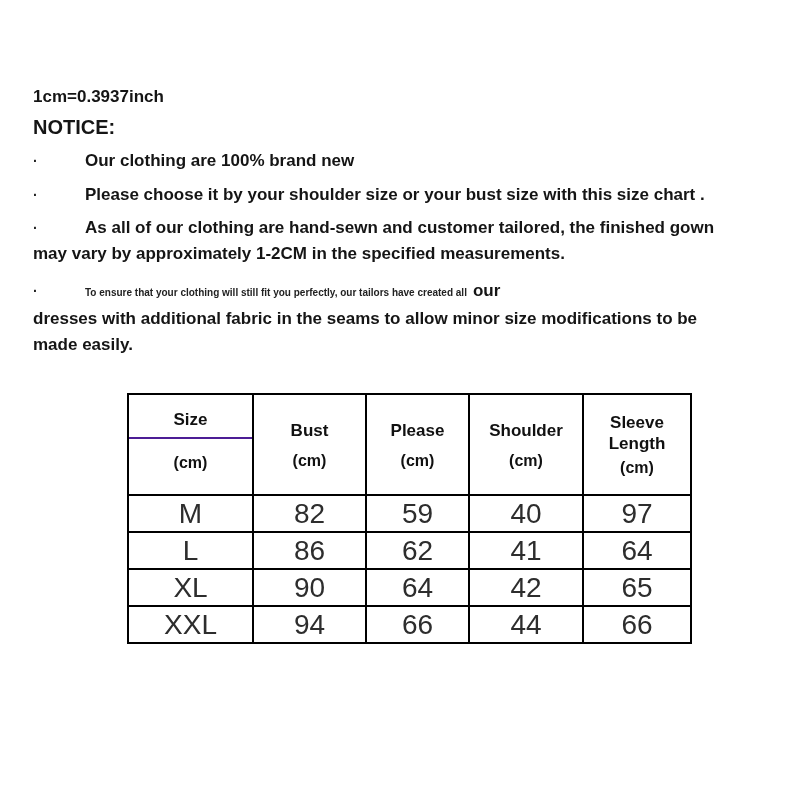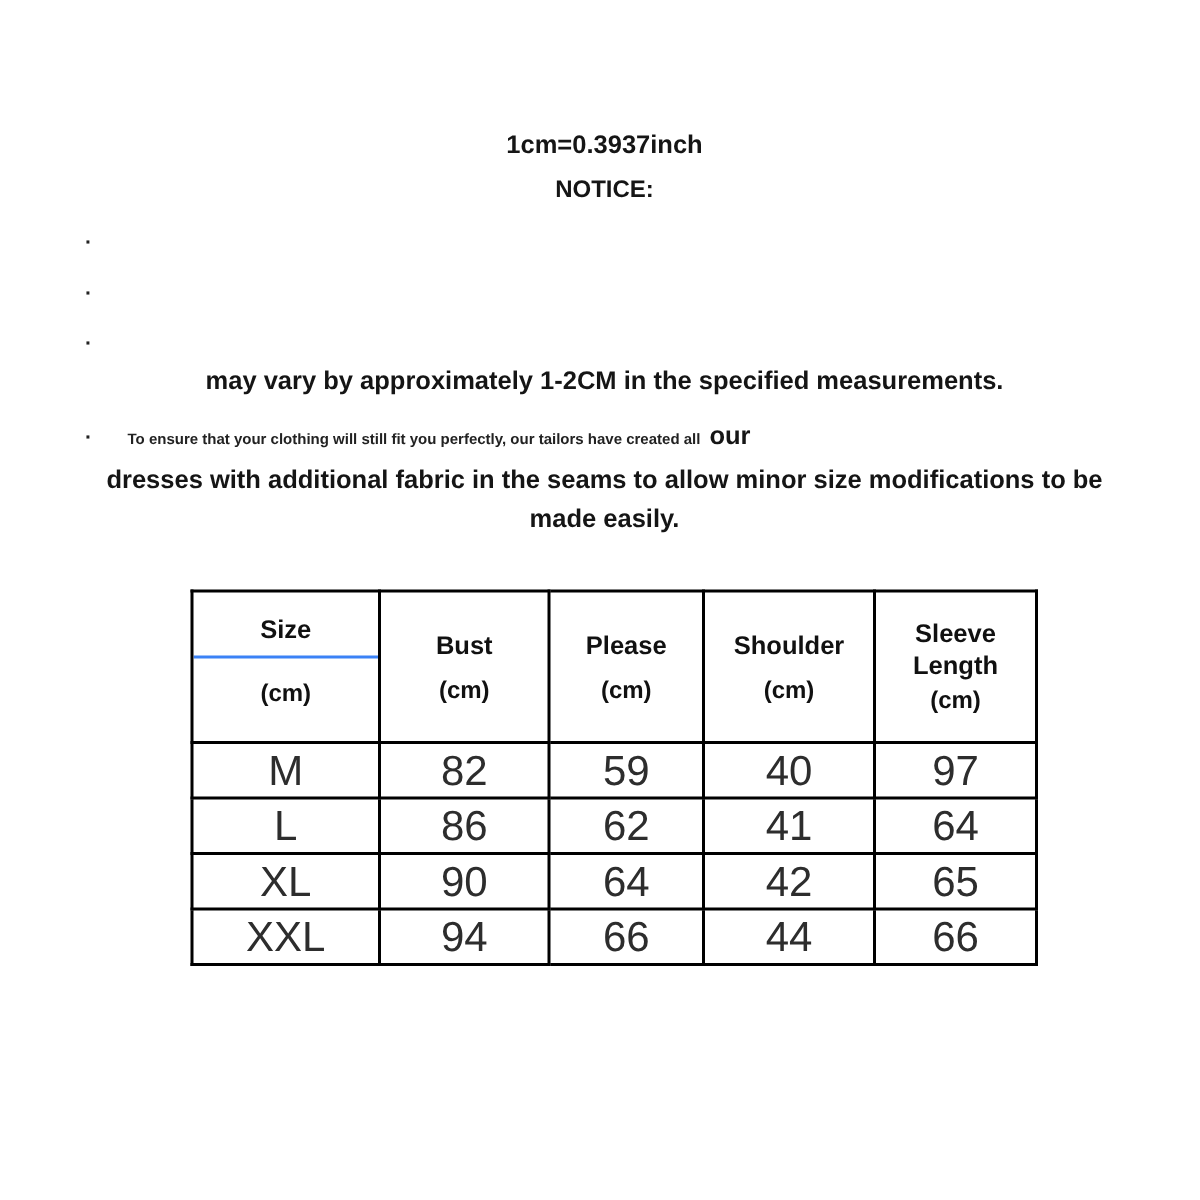--- a/index.html
+++ b/index.html
@@ -3,23 +3,23 @@
 <meta charset="utf-8">
 <style>
   * { margin: 0; padding: 0; box-sizing: border-box; }
   html, body { width: 800px; height: 800px; background: #ffffff; }
   body { font-family: "Liberation Sans", "DejaVu Sans", sans-serif; color: #1b1b1b; }
 
   .page { position: relative; width: 800px; height: 800px; background: #ffffff; overflow: hidden; }
 
   .content { position: absolute; left: 33px; top: 84px; width: 740px; }
 
-  .para { font-weight: bold; font-size: 17px; line-height: 26px; color: #151515; text-align: center; }
+  .para { font-weight: bold; font-size: 17px; line-height: 26px; color: #151515; }
   .conv-note { margin-bottom: 4px; }
-  .notice-heading { font-size: 16px; margin-bottom: 8px; }
+  .notice-heading { font-size: 20px; margin-bottom: 8px; }
 
   .bullet-para { margin-bottom: 8px; }
   .bullet-para.gap7 { margin-bottom: 7px; }
   .bullet-para.gap11 { margin-bottom: 11px; }
 
   .bullet-first { display: flex; align-items: baseline; }
   .bullet-dot { display: inline-block; width: 52px; flex: 0 0 52px; font-size: 14px; font-weight: bold; color: #222; }
   .small-intro { font-size: 10px; font-weight: bold; color: #222; }
   .intro-tail { margin-left: 6px; }
 
@@ -33,21 +33,21 @@
   }
   table.size-chart th, table.size-chart td {
     border: 2px solid #000000;
     text-align: center;
     vertical-align: middle;
     overflow: hidden;
   }
   th.corner-th { padding: 0; height: 85px; }
   .corner-top {
     height: 36px; display: flex; align-items: center; justify-content: center;
-    border-bottom: 2px solid #3b82f6;
+    border-bottom: 2px solid #4c1d95;
     font-size: 17px; font-weight: bold; color: #111;
   }
   .corner-bottom {
     height: 47px; display: flex; align-items: center; justify-content: center;
     font-size: 16px; font-weight: bold; color: #111;
   }
   th.col-th { height: 85px; padding: 17px 4px; font-weight: bold; color: #111; }
   .h-label { font-size: 17px; line-height: 21px; }
   .h-unit  { font-size: 16px; line-height: 18px; margin-top: 11px; }
   th.col-th.tight .h-unit { margin-top: 5px; }
@@ -67,32 +67,35 @@
 
   <div class="content">
 
     <div class="para conv-note">1cm=0.3937inch</div>
 
     <div class="para notice-heading">NOTICE:</div>
 
     <div class="para bullet-para">
       <div class="bullet-first">
         <span class="bullet-dot">·</span>
+        <span>Our clothing are 100% brand new</span>
       </div>
     </div>
 
     <div class="para bullet-para gap7">
       <div class="bullet-first">
         <span class="bullet-dot">·</span>
+        <span>Please choose it by your shoulder size or your bust size with this size chart .</span>
       </div>
     </div>
 
     <div class="para bullet-para gap11">
       <div class="bullet-first">
         <span class="bullet-dot">·</span>
+        <span>As all of our clothing are hand-sewn and customer tailored, the finished gown</span>
       </div>
       <div>may vary by approximately 1-2CM in the specified measurements.</div>
     </div>
 
     <div class="para bullet-para">
       <div class="bullet-first">
         <span class="bullet-dot">·</span>
         <span><span class="small-intro">To ensure that your clothing will still fit you perfectly, our tailors have created all</span><span class="intro-tail">our</span></span>
       </div>
       <div>dresses with additional fabric in the seams to allow minor size modifications to be</div>

